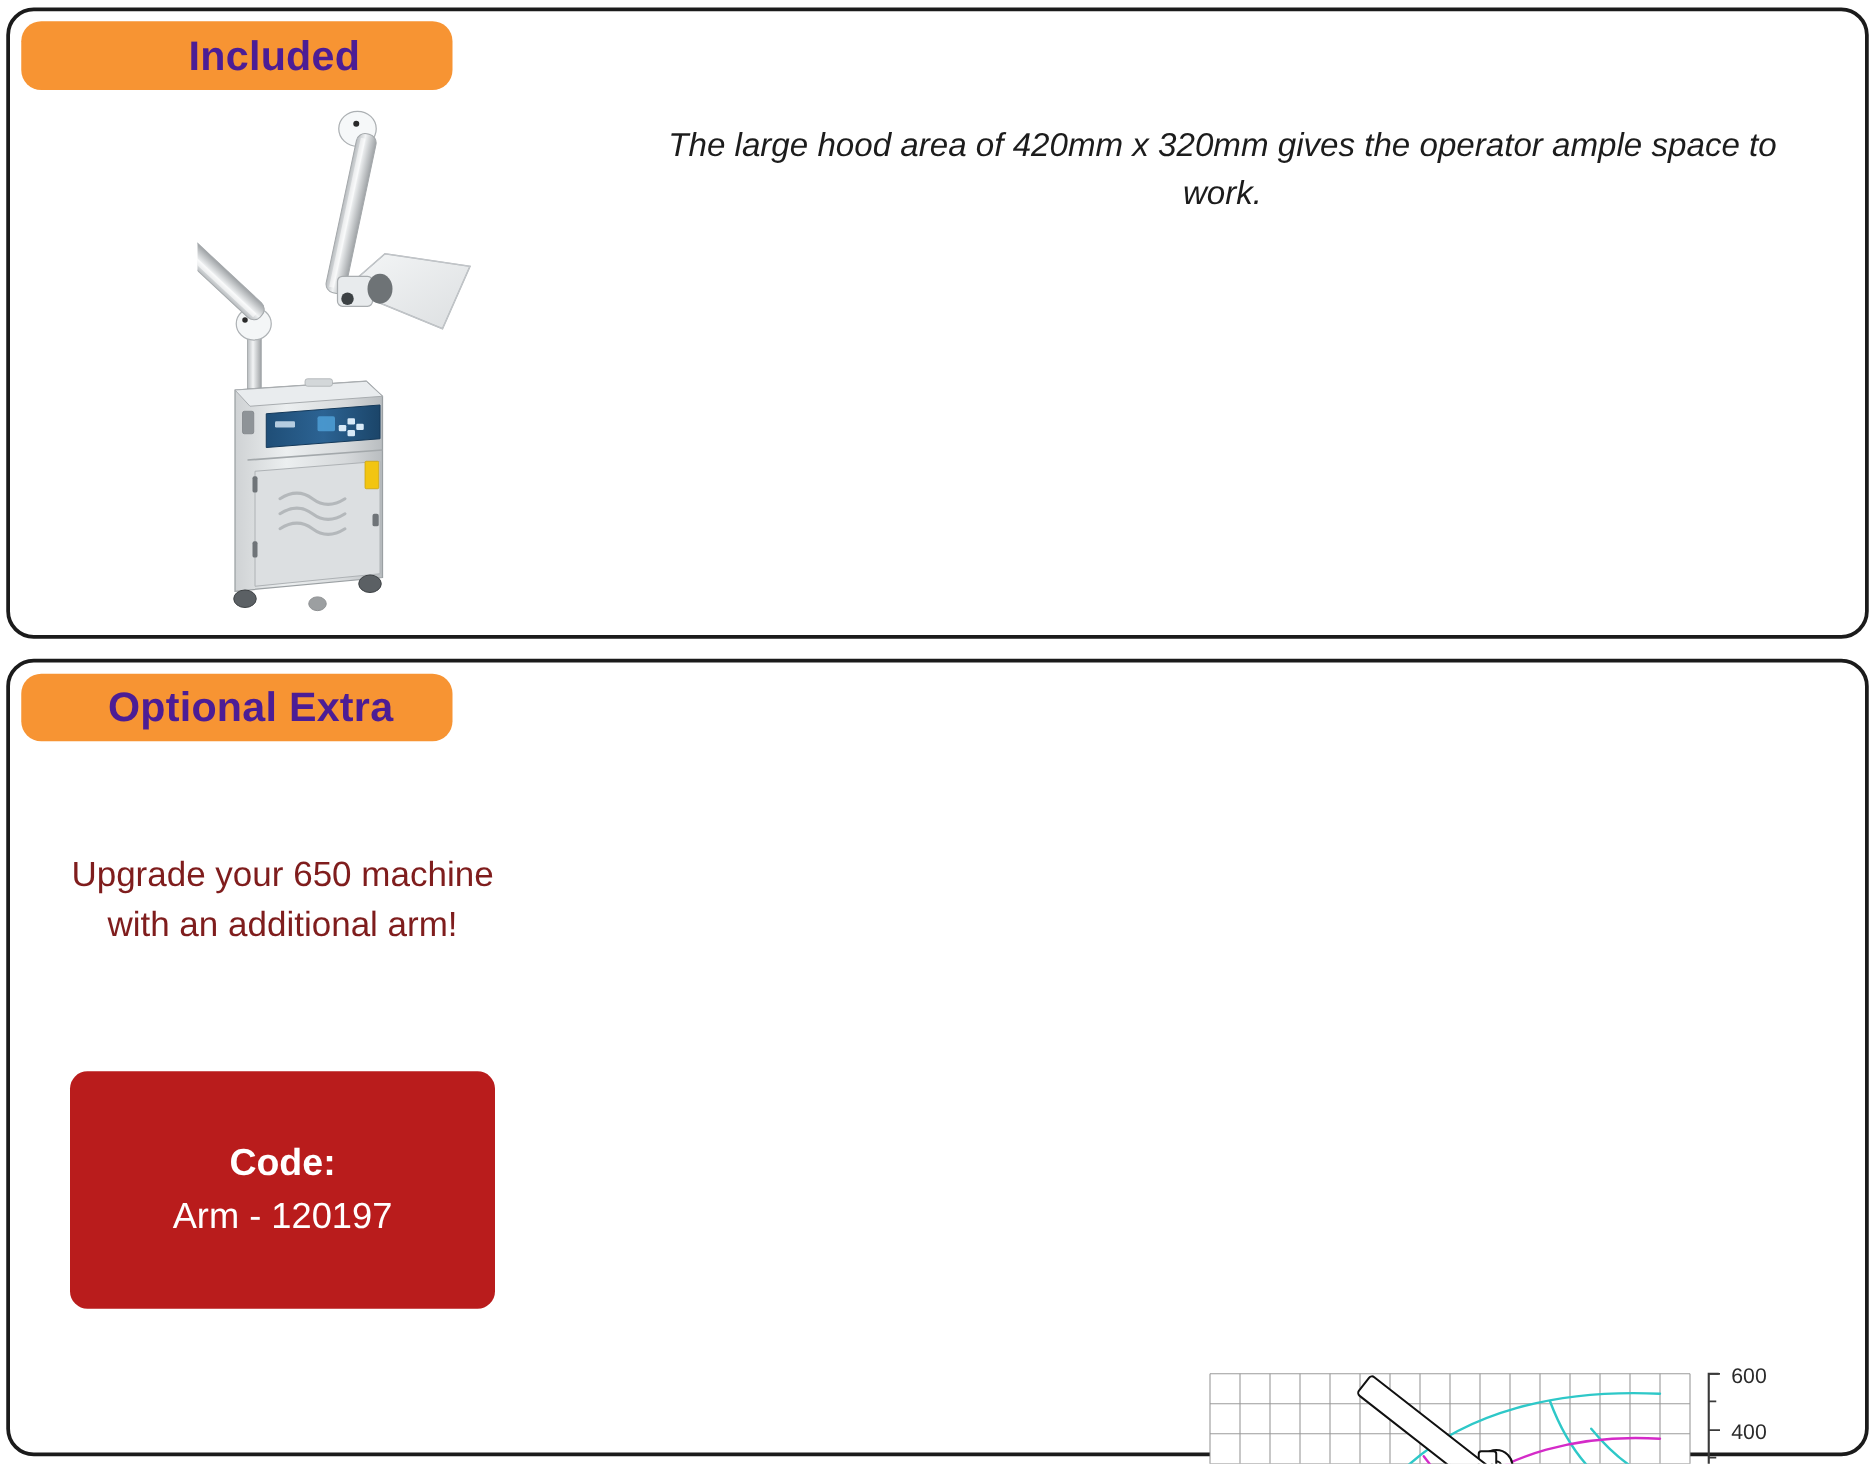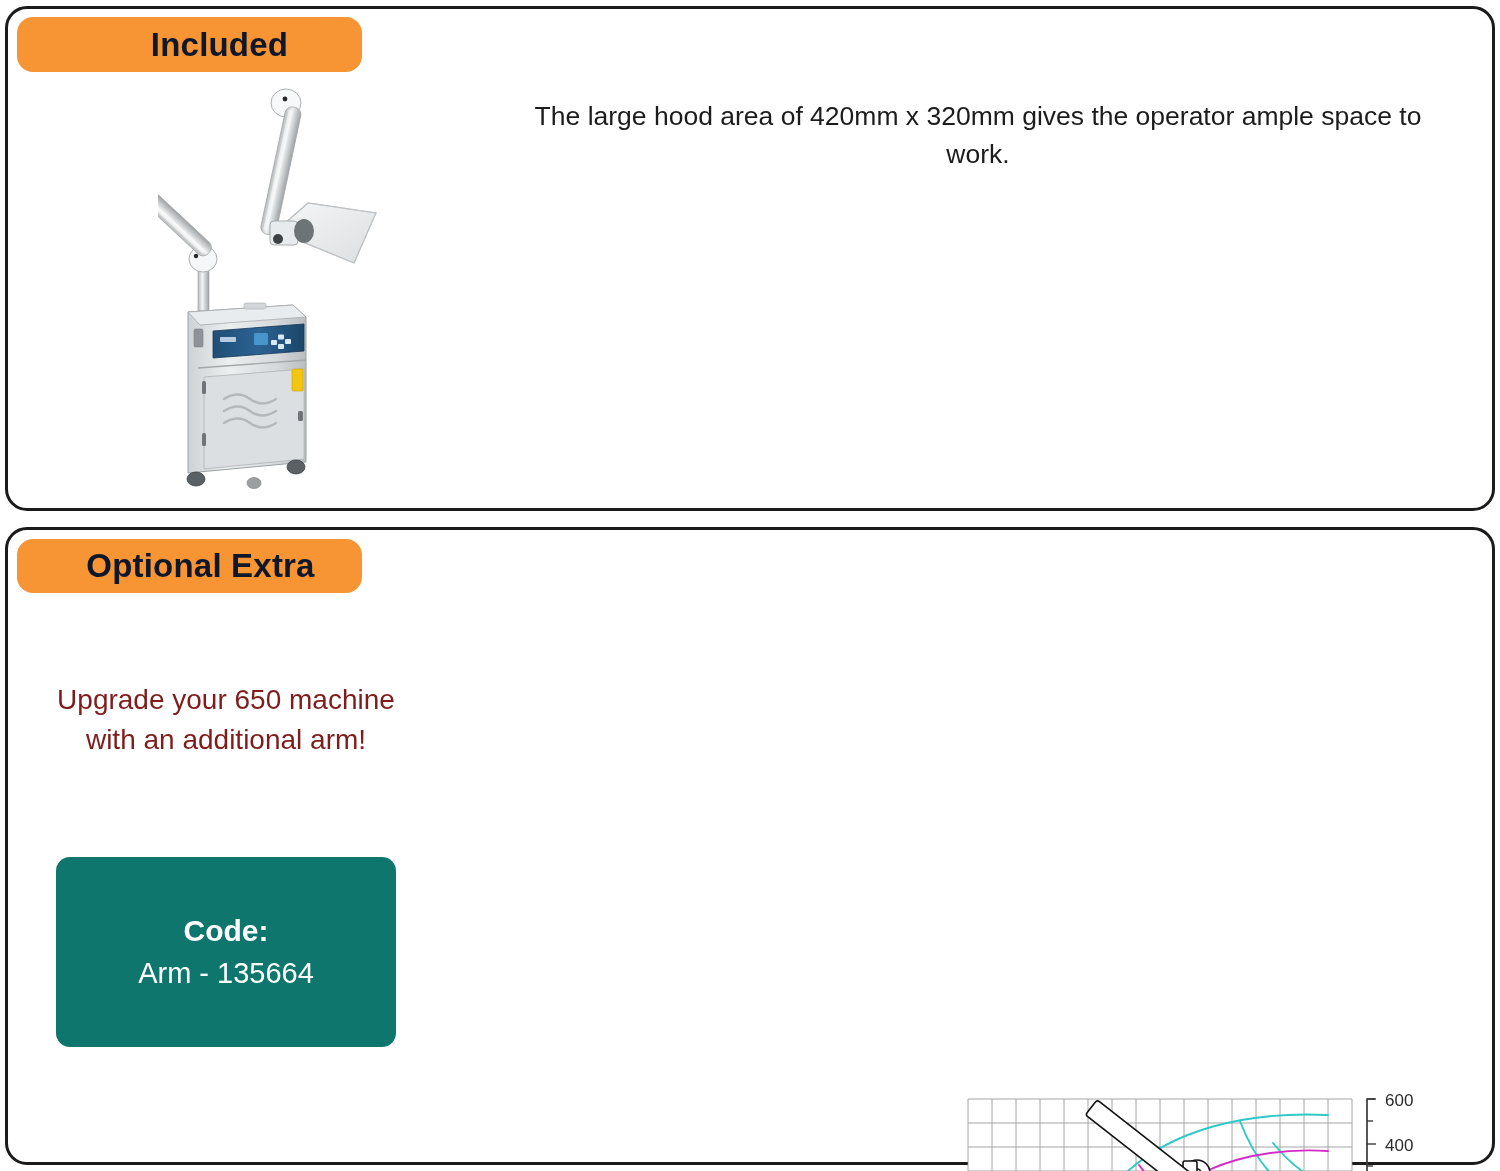--- a/index.html
+++ b/index.html
@@ -18,56 +18,56 @@
     border-radius:22px;
     box-sizing:border-box;
   }
   #panel-included{left:5px;top:6px;width:1490px;height:505px;}
   #panel-optional{left:5px;top:527px;width:1490px;height:638px;}
 
   .badge{
     position:absolute;
     background:#f79433;
     border-radius:16px;
-    color:#0f172a;
+    color:#4c1d95;
     font-weight:bold;
     display:flex;
     align-items:center;
     justify-content:center;
     letter-spacing:.2px;
     box-sizing:border-box;
   }
   #badge-included{left:9px;top:8px;width:345px;height:55px;font-size:33px;padding-left:60px;}
   #badge-optional{left:9px;top:9px;width:345px;height:54px;font-size:33px;padding-left:22px;}
 
   
   #included-copy{
     position:absolute;
     left:505px;top:88px;width:930px;
     text-align:center;
     font-size:26.5px;
     line-height:1.44;
     color:#1c1c1c;
   }
   #included-copy p{margin:0 0 34px 0;}
-  #included-copy p:last-child{margin-bottom:0;}
+  #included-copy p:last-child{margin-bottom:0;font-style:italic;}
 
   
   #optional-copy{
     position:absolute;
     left:48px;top:150px;width:340px;
     text-align:center;
     font-size:28px;
     line-height:1.42;
     color:#7f1d1d;
   }
   #code-box{
     position:absolute;
     left:48px;top:327px;width:340px;height:190px;
-    background:#0f766e;
+    background:#b91c1c;
     border-radius:14px;
     color:#ffffff;
     display:flex;flex-direction:column;
     align-items:center;justify-content:center;
     font-size:29px;line-height:1.34;
     box-sizing:border-box;
   }
   #code-box .code-title{font-weight:bold;font-size:30px;margin-bottom:3px;}
 
   
@@ -189,21 +189,21 @@
 </div>
 
 <div class="panel" id="panel-optional">
 
   <div class="badge" id="badge-optional">Optional Extra</div>
 
   <div id="optional-copy">Upgrade your 650 machine with an additional arm!</div>
 
   <div id="code-box">
     <div class="code-title">Code:</div>
-    <div>Arm - 135664</div>
+    <div>Arm - 120197</div>
   </div>
 
   <div class="machine" id="machine-dual">
     <svg viewBox="0 0 300 418" width="300" height="418" xmlns="http://www.w3.org/2000/svg">
       <defs>
         <linearGradient id="cabG2" x1="0" y1="0" x2="1" y2="0">
           <stop offset="0" stop-color="#cfd2d4"></stop>
             <stop offset="0.35" stop-color="#eceff0"></stop>
           <stop offset="0.75" stop-color="#d6d9db"></stop>
             <stop offset="1" stop-color="#b9bdc0"></stop>

